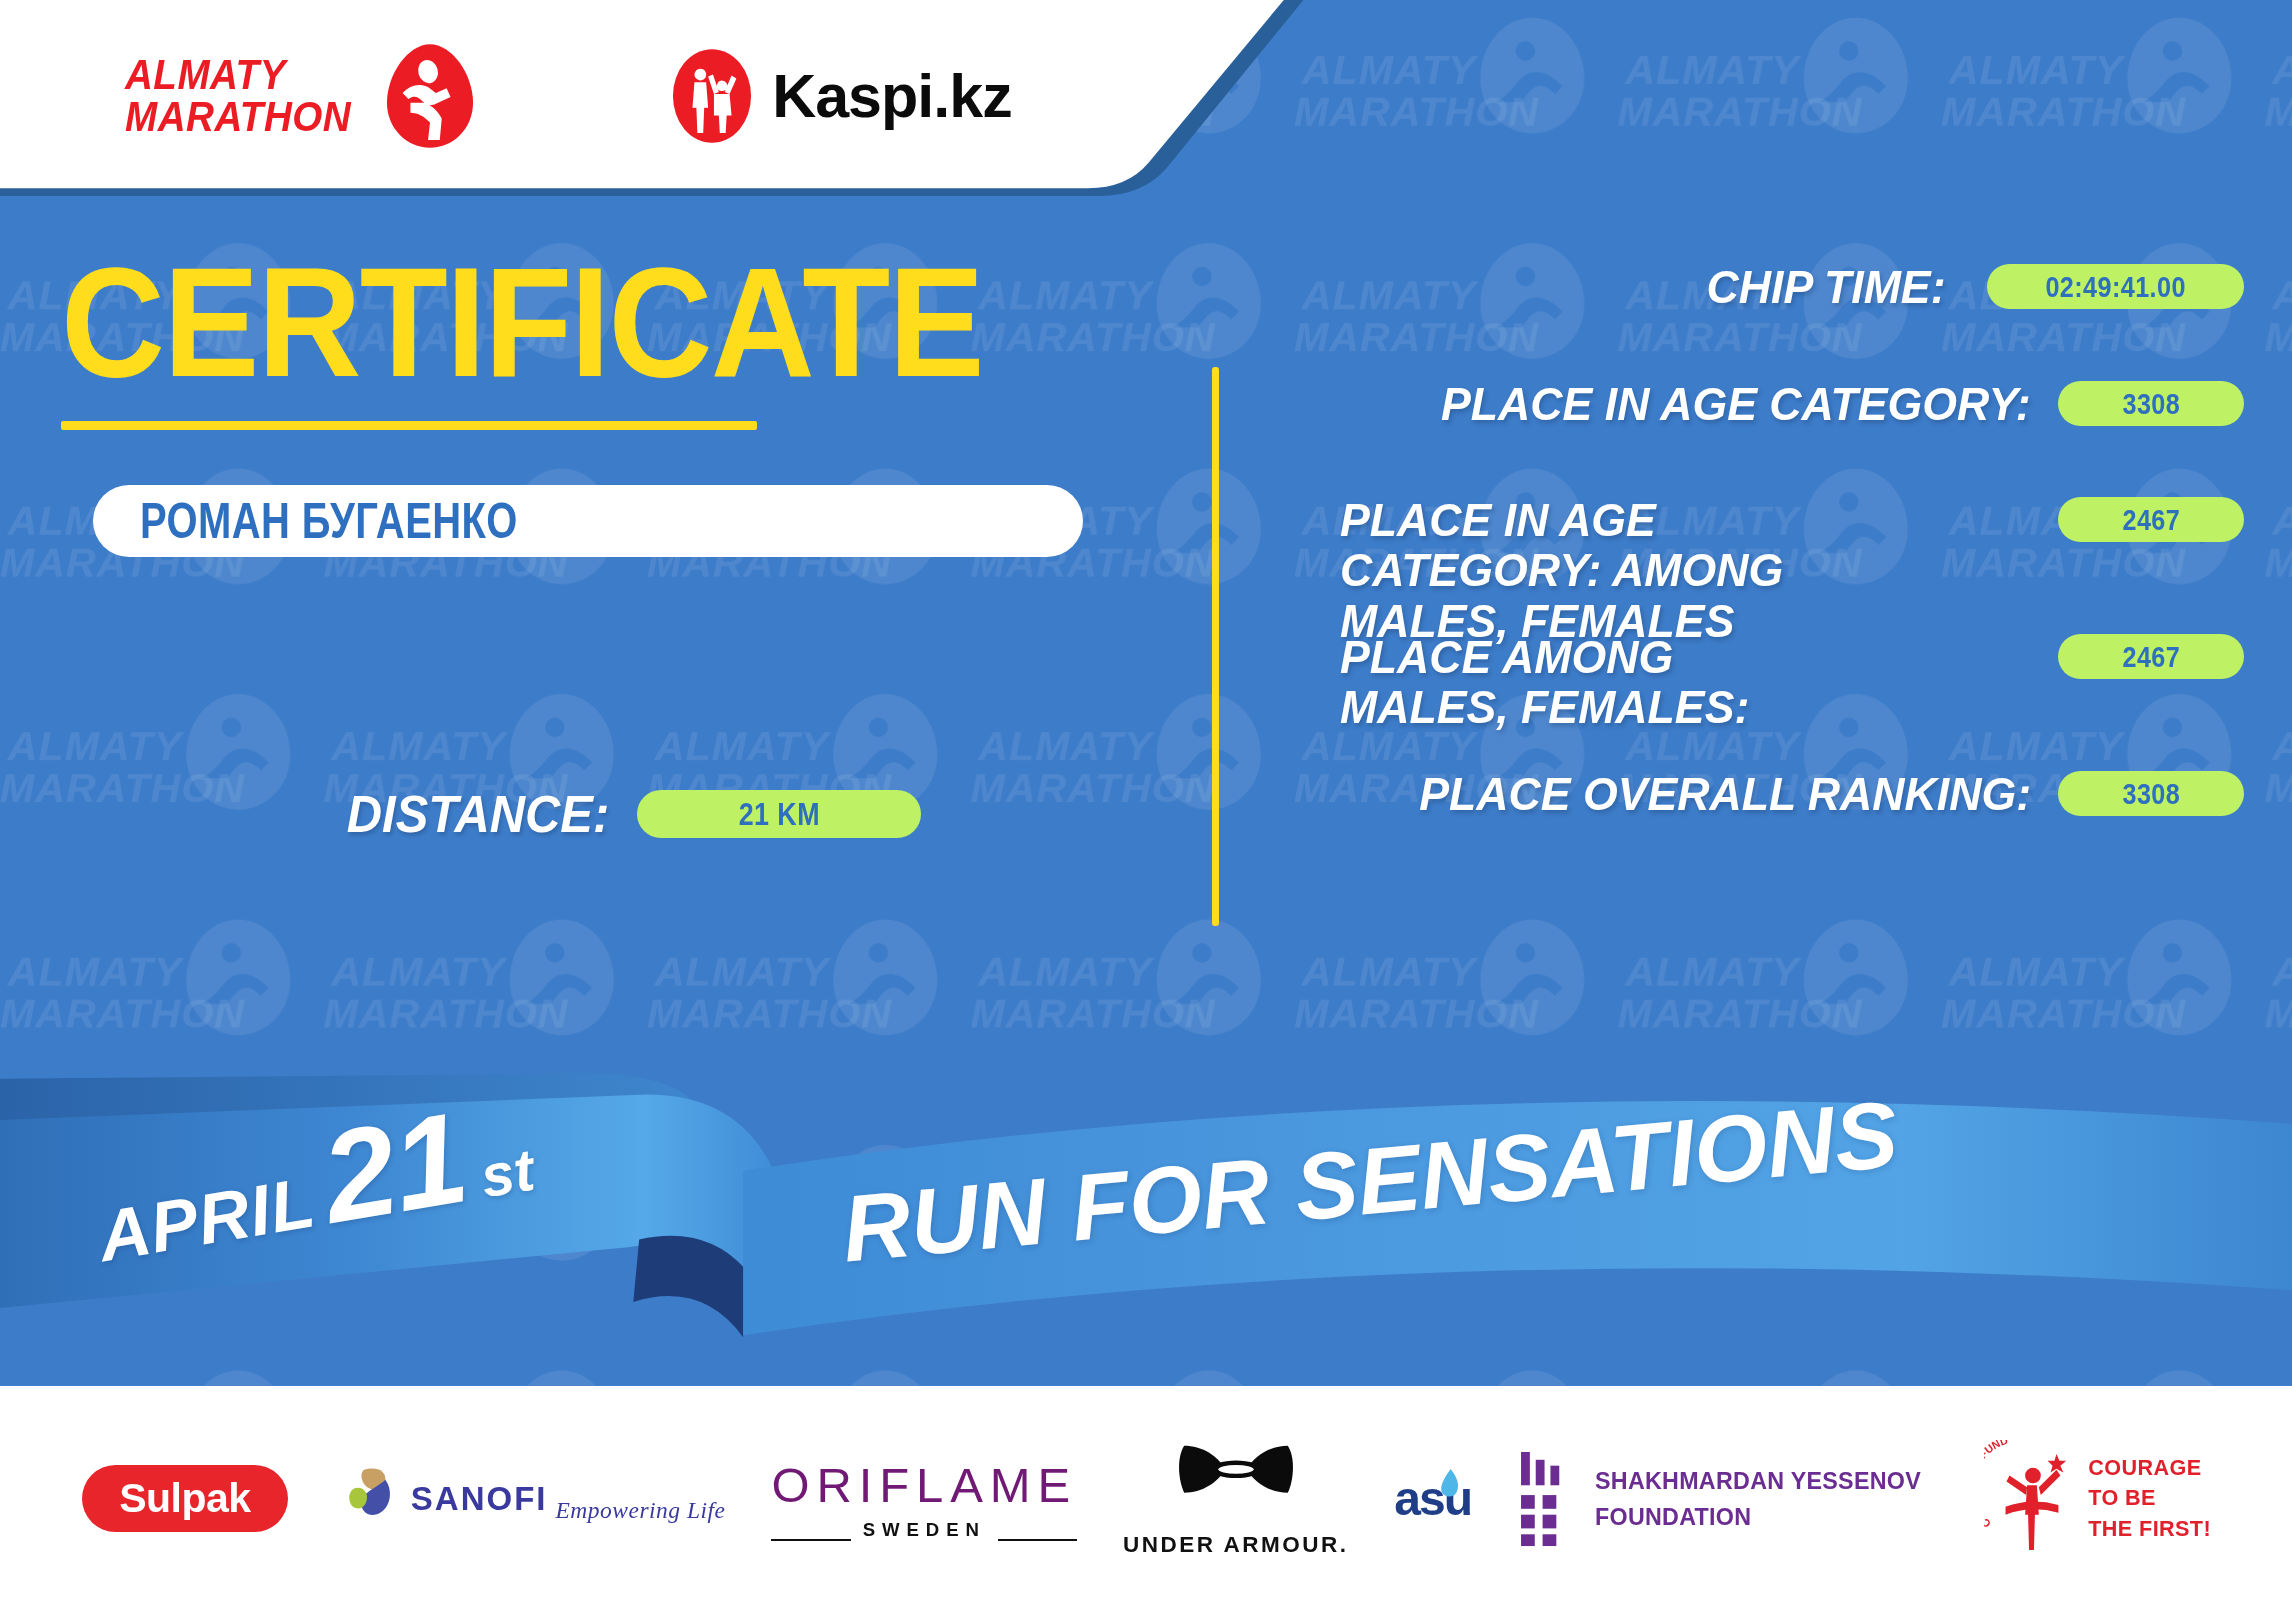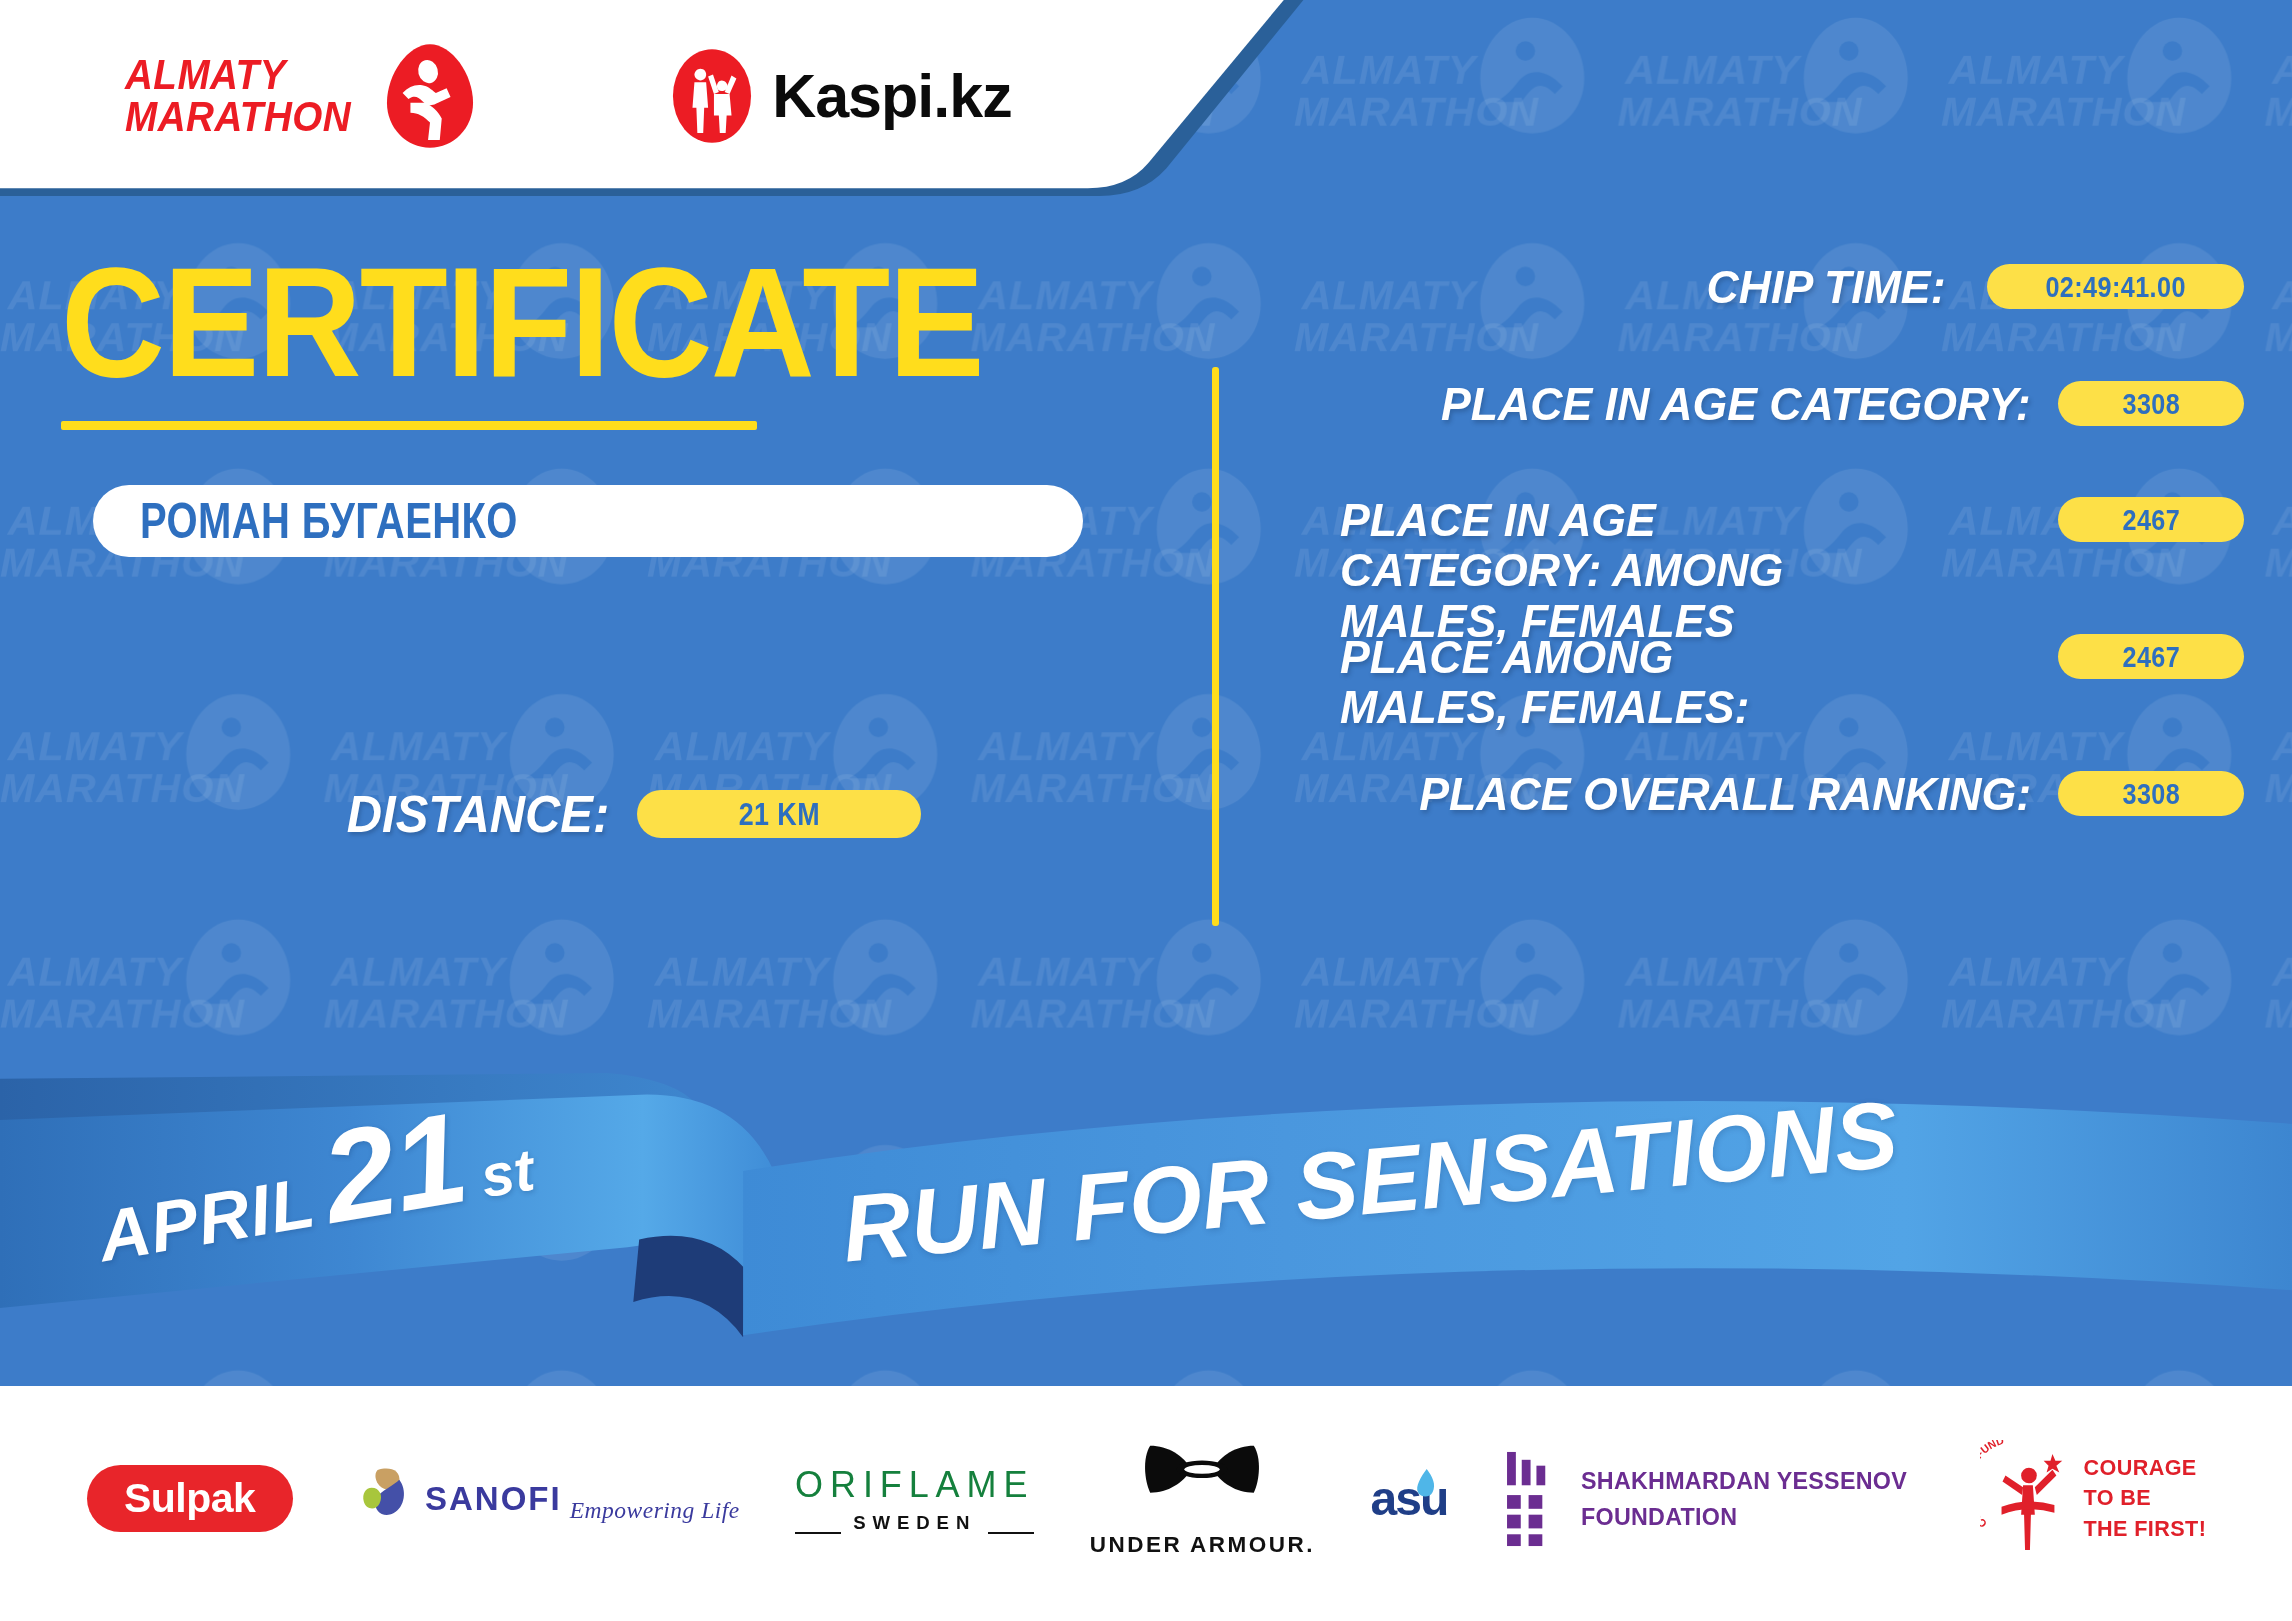--- a/index.html
+++ b/index.html
@@ -90,21 +90,21 @@
   .lstat .lbl {
     font-weight:bold; font-style:italic; font-size:52px;
     letter-spacing:0px; white-space:nowrap;
     text-shadow:2px 2.9px 3.9px rgba(20,50,90,0.28);
     transform:scaleX(0.94); transform-origin:right center;
     font-family:"Liberation Sans", sans-serif;
   }
   .lstat .lbl.white { color:#ffffff; }
   .lstat .lbl.yellow { color:#FFDD1C; }
   .pill {
-    background:#fde047; border-radius:25.5px;
+    background:#bef264; border-radius:25.5px;
     height:48px; display:flex; align-items:center; justify-content:center;
   }
   .pill span {
     color:#2E6FBF; font-weight:bold; font-size:32px;
     letter-spacing:0.5px; white-space:nowrap;
     transform:scaleX(0.84); transform-origin:center;
     font-family:"Liberation Sans", sans-serif;
   }
 
   #row-distance { left:0px; top:593px; width:921px; justify-content:flex-end; }
@@ -194,21 +194,21 @@
   }
   .sp-sanofi .s-tag {
     color:#3A3A9E; font-style:italic; font-size:23.5px; letter-spacing:0.5px;
     font-family:"Liberation Serif", serif;
     margin-top:23px;
   }
 
   
   .sp-oriflame { flex-direction:column; align-items:center; }
   .sp-oriflame .o-word {
-    color:#15803d; font-size:36px; letter-spacing:6.9px; font-weight:400;
+    color:#701a75; font-size:49px; letter-spacing:6.9px; font-weight:400;
     font-family:"Liberation Sans", sans-serif;
   }
   .sp-oriflame .o-sub {
     display:flex; align-items:flex-end; gap:11.8px; margin-top:5.9px; width:100%;font-weight:bold;
   }
   .sp-oriflame .o-sub .ln { flex:1 1 auto; height:2px; background:#111; }
   .sp-oriflame .o-sub .tx {
     color:#111; font-size:18.6px; letter-spacing:6.9px;
     font-family:"Liberation Sans", sans-serif;
   }

